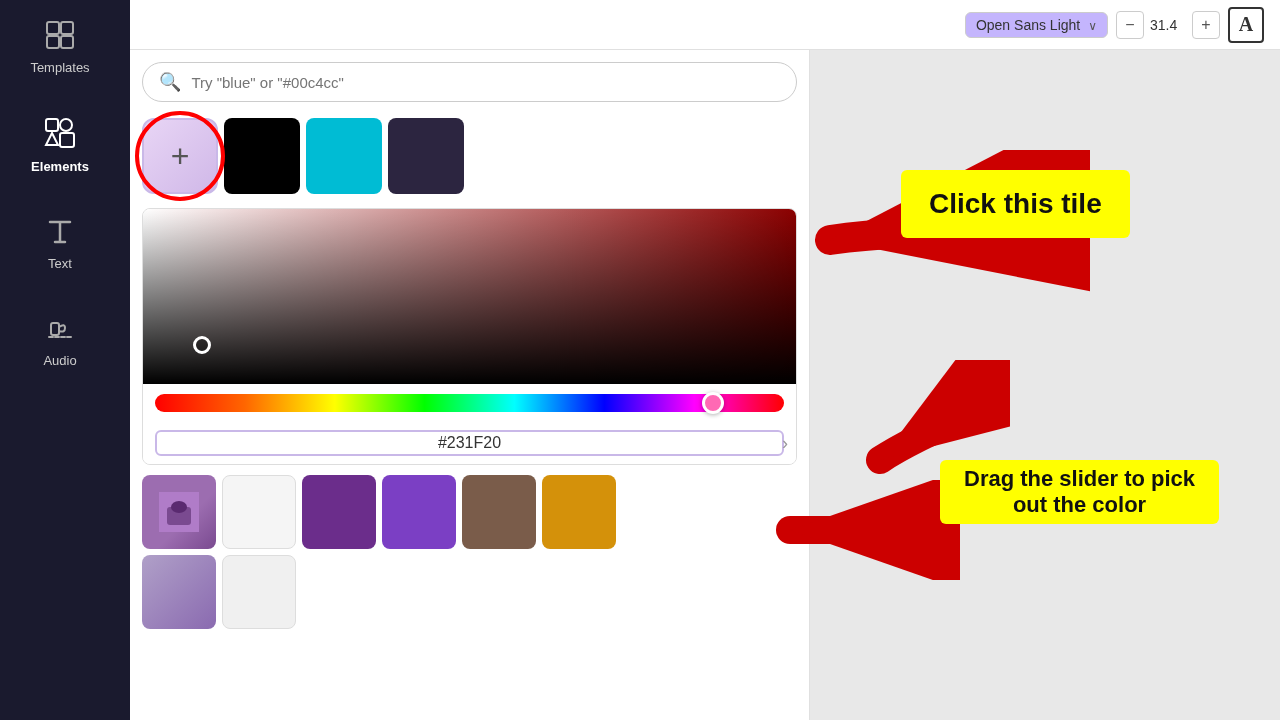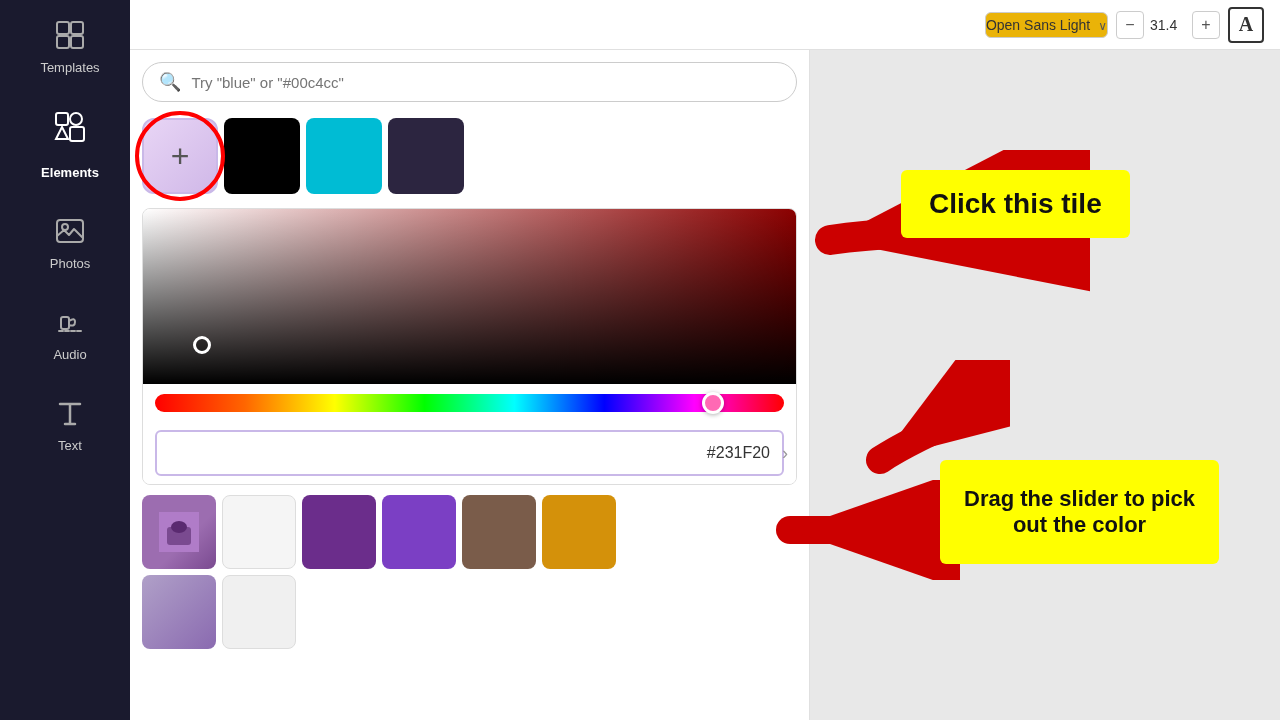--- a/index.html
+++ b/index.html
@@ -6,23 +6,23 @@
     body { width: 1280px; height: 720px; overflow: hidden; font-family: 'Segoe UI', Arial, sans-serif; background: #f0f0f0; display: flex; }
 
     
     .sidebar {
       width: 130px;
       min-width: 130px;
       background: #1a1a2e;
       height: 720px;
       display: flex;
       flex-direction: column;
-      align-items: flex-end;
+      align-items: flex-start;
       padding: 8px 0;
-      gap: 12px;
+      gap: 18px;
     }
     .sidebar-item {
       display: flex;
       flex-direction: column;
       align-items: center;
       justify-content: center;
       width: 120px;
       padding: 12px 8px;
       border-radius: 8px;
       cursor: pointer;
@@ -45,26 +45,26 @@
       justify-content: flex-end;
       padding: 0 16px;
       gap: 8px;
       border-bottom: 1px solid #e0e0e0;
     }
     .font-selector {
       display: flex;
       align-items: flex-end;
       border: 1px solid #ccc;
       border-radius: 6px;
-      padding: 4px 0;
+      padding: 4px 10px;
       gap: 8px;
       cursor: pointer;
       font-size: 14px;
       color: #333;
-      background: #eab308;
+      background: #c4b5fd;
     }
     .font-size-control {
       display: flex;
       align-items: center;
       gap: 6px;
     }
     .font-size-btn {
       width: 28px; height: 28px;
       border: 1px solid #ccc;
       border-radius: 4px;
@@ -215,22 +215,22 @@
     }
 
     .hex-input-row {
       padding: 8px 12px;
       background: #fff;
     }
     .hex-input {
       width: 100%;
       border: 2px solid #c9b8e8;
       border-radius: 6px;
-      padding: 12px;
-      text-align: right;
+      padding: 2px;
+      text-align: center;
       font-size: 16px;
       color: #333;
       background: #fff;
       outline: none;
     }
 
     
     .expand-arrow {
       position: absolute;
       right: -2px;
@@ -290,53 +290,43 @@
 
   <div class="sidebar-item active">
     <span class="icon">
       <svg width="32" height="32" viewBox="0 0 32 32" fill="none">
         <rect x="2" y="2" width="12" height="12" rx="2" stroke="#fff" stroke-width="2" fill="none"></rect>
         <circle cx="22" cy="8" r="6" stroke="#fff" stroke-width="2" fill="none"></circle>
         <polygon points="2,28 14,28 8,16" stroke="#fff" stroke-width="2" fill="none"></polygon>
         <rect x="16" y="16" width="14" height="14" rx="2" stroke="#fff" stroke-width="2" fill="none"></rect>
       </svg>
     </span>
-    <span style="color:#fff;font-weight:600;margin-top:12px;">Elements</span>
-  </div>
+    <span style="color:#fff;font-weight:600;">Elements</span>
+  </div>
+
 
 
   <div class="sidebar-item">
     <span class="icon">
       <svg width="30" height="30" viewBox="0 0 30 30" fill="none">
-        <rect x="2" y="4" width="26" height="22" rx="3" stroke="#aaa" stroke-width="2" fill="none"></rect>
-        <circle cx="10" cy="11" r="3" stroke="#aaa" stroke-width="2" fill="none"></circle>
-        <path d="M2 20 L9 14 L14 19 L19 13 L28 22" stroke="#aaa" stroke-width="2" stroke-linejoin="round"></path>
+        <path d="M5 6 L25 6 M15 6 L15 26 M10 26 L20 26" stroke="#aaa" stroke-width="2.5" stroke-linecap="round"></path>
       </svg>
     </span>
-    <span>Photos</span>
+    <span>Text</span>
   </div>
 
   <div class="sidebar-item">
     <span class="icon">
       <svg width="30" height="30" viewBox="0 0 30 30" fill="none">
         <rect x="6" y="10" width="8" height="12" rx="2" stroke="#aaa" stroke-width="2" fill="none"></rect>
         <path d="M14 14 Q20 10 20 15 Q20 20 14 18" stroke="#aaa" stroke-width="2" fill="none"></path>
         <path d="M4 24 L8 24 M10 24 L14 24 M16 24 L20 24 M22 24 L26 24" stroke="#aaa" stroke-width="2" stroke-linecap="round"></path>
       </svg>
     </span>
     <span>Audio</span>
-  </div>
-
-  <div class="sidebar-item">
-    <span class="icon">
-      <svg width="30" height="30" viewBox="0 0 30 30" fill="none">
-        <path d="M5 6 L25 6 M15 6 L15 26 M10 26 L20 26" stroke="#aaa" stroke-width="2.5" stroke-linecap="round"></path>
-      </svg>
-    </span>
-    <span>Text</span>
   </div>
 </nav>
 
 <div class="main">
 
   <div class="top-toolbar">
     <div class="font-selector">
       <span>Open Sans Light</span>
       <span style="color:#555;font-size:12px;">∨</span>
     </div>
@@ -430,21 +420,21 @@
 
         <svg class="arrow-svg" style="top:310px; left:-100px; width:300px; height:140px;">
           <defs>
             <marker id="arrowhead2" markerWidth="10" markerHeight="7" refX="10" refY="3.5" orient="auto">
               <polygon points="0 0, 10 3.5, 0 7" fill="#cc0000"></polygon>
             </marker>
           </defs>
           <path d="M 270 50 Q 200 80 170 100" stroke="#cc0000" stroke-width="28" fill="none" marker-end="url(#arrowhead2)" stroke-linecap="round"></path>
         </svg>
 
-        <div style="position:absolute; top:410px; left:130px; background:#ffff00; border-radius:6px; padding:26px 24px; font-size:22px; font-weight:900; color:#111; z-index:20; text-align:center; max-width:280px;">
+        <div style="position:absolute; top:410px; left:130px; background:#ffff00; border-radius:6px; padding:6px 24px; font-size:22px; font-weight:900; color:#111; z-index:20; text-align:center; max-width:280px;">
           <span>Drag the slider to pick<br>out the color</span>
         </div>
 
         <svg class="arrow-svg" style="top:430px; left:-200px; width:350px; height:100px;">
           <defs>
             <marker id="arrowhead3" markerWidth="10" markerHeight="7" refX="10" refY="3.5" orient="auto">
               <polygon points="0 0, 10 3.5, 0 7" fill="#cc0000"></polygon>
             </marker>
           </defs>
           <path d="M 340 50 Q 200 50 180 50" stroke="#cc0000" stroke-width="28" fill="none" marker-end="url(#arrowhead3)" stroke-linecap="round"></path>

